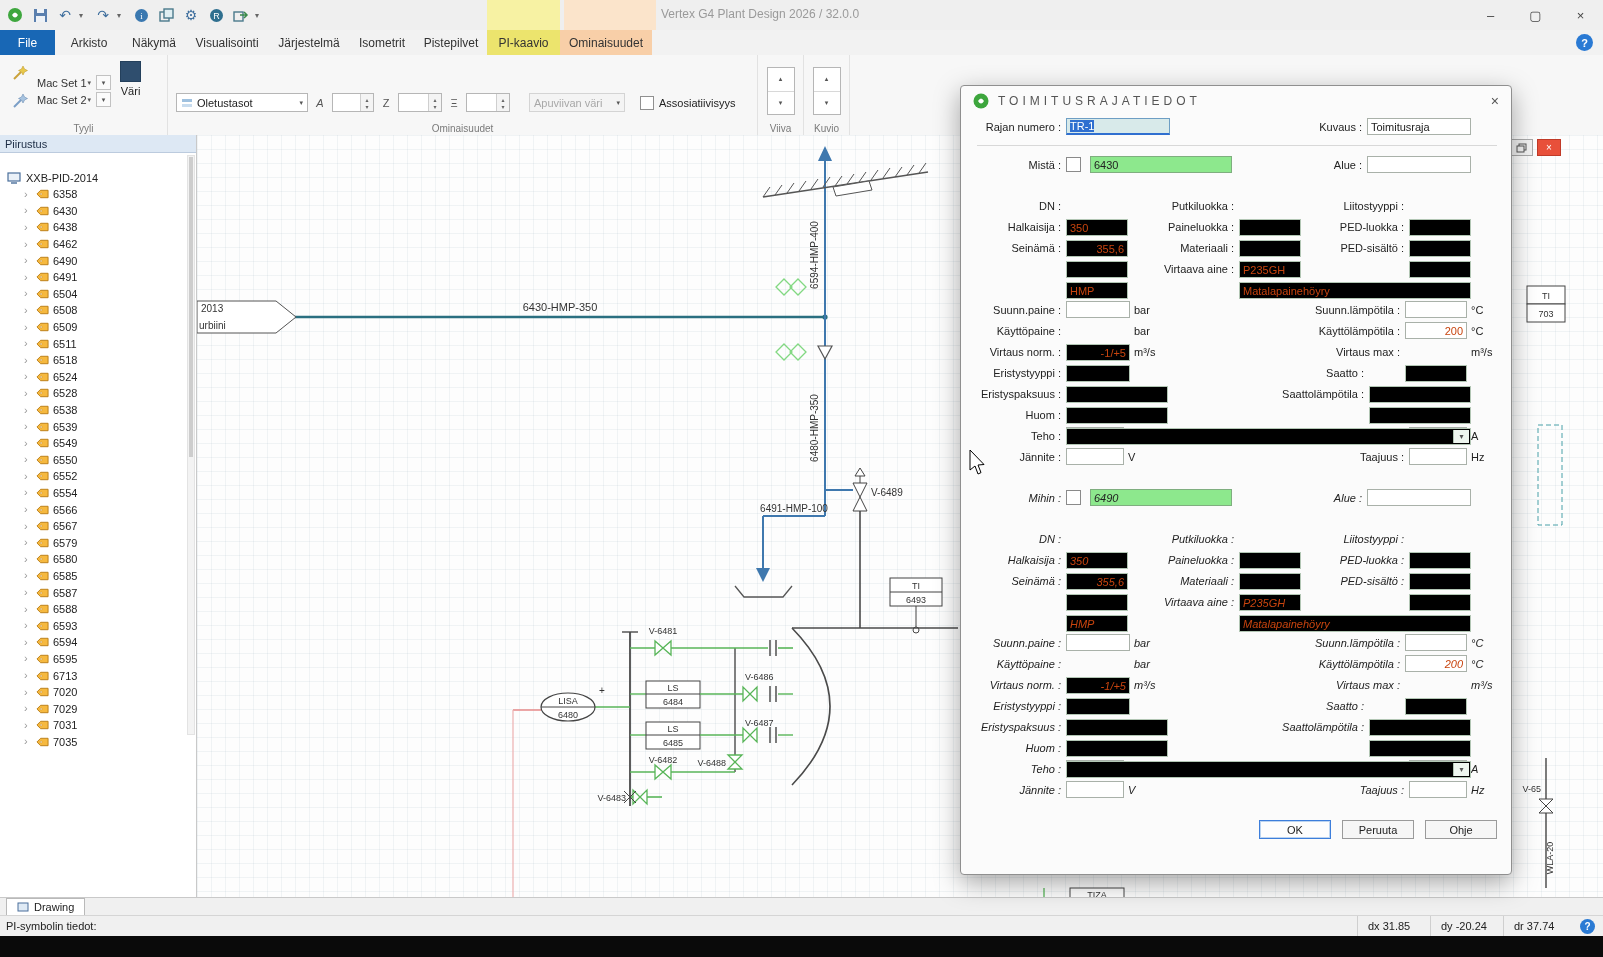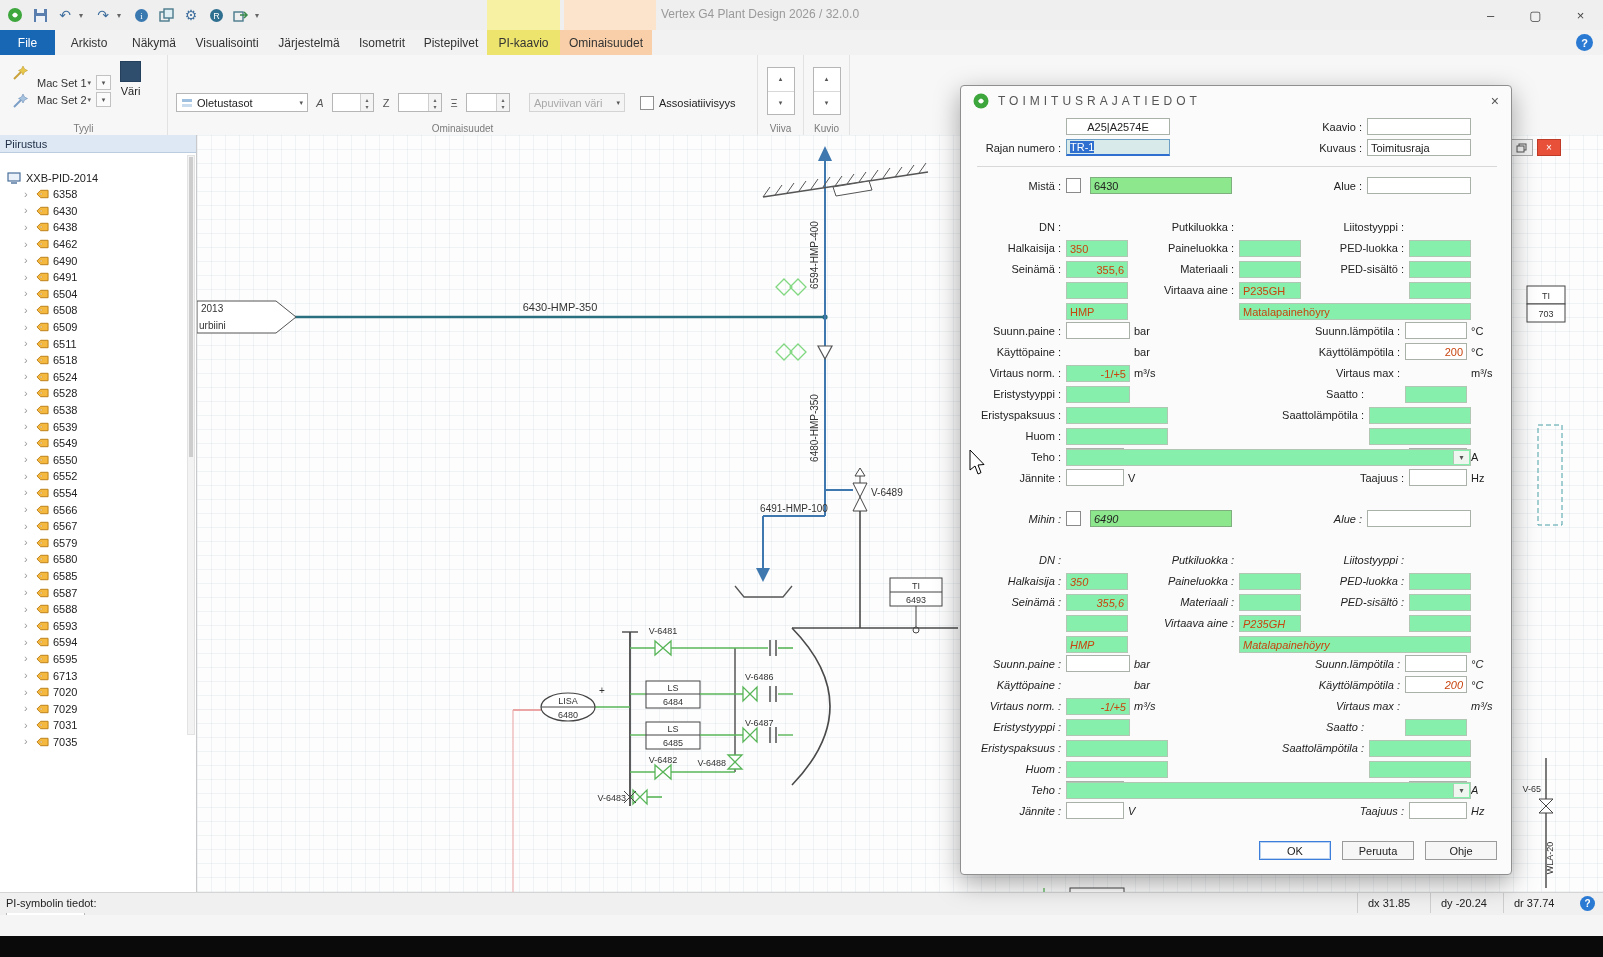--- a/index.html
+++ b/index.html
@@ -75,21 +75,21 @@
       #fdfdfd;}
   .diagram{position:absolute;left:0;top:0;}
   .diagram text{font-family:"Liberation Sans","DejaVu Sans",sans-serif;fill:#333;}
   .mdi-btn{position:absolute;width:24px;height:17px;display:flex;align-items:center;justify-content:center;font-size:10px;box-sizing:border-box;}
   .mdi-restore{left:1312px;top:4px;background:#f2f2f2;border:1px solid #aaa;color:#555;}
   .mdi-close{left:1340px;top:4px;background:#e8503a;border:1px solid #c03a28;color:#fff;}
 
   
   .bottom-strip{position:absolute;left:0;top:897px;right:0;height:18px;background:#f0f0f0;border-top:1px solid #c9c9c9;display:flex;align-items:flex-end;box-sizing:border-box;}
   .drawing-tab{margin-left:6px;height:16px;background:#fff;border:1px solid #b9b9b9;border-bottom:none;display:flex;align-items:center;gap:5px;padding:0 10px;}
-  .statusbar{position:absolute;left:0;top:892px;right:0;height:21px;background:#f0f0f0;border-top:1px solid #d5d5d5;display:flex;align-items:center;box-sizing:border-box;}
+  .statusbar{position:absolute;left:0;top:915px;right:0;height:21px;background:#f0f0f0;border-top:1px solid #d5d5d5;display:flex;align-items:center;box-sizing:border-box;}
   .sb-left{padding-left:6px;color:#222;}
   .sb-cells{margin-left:auto;display:flex;align-items:center;height:100%;}
   .sb-cell{border-left:1px solid #cfcfcf;height:100%;display:flex;align-items:center;padding:0 10px;min-width:52px;}
   .sb-help{width:15px;height:15px;border-radius:50%;background:#2a7ad4;color:#fff;display:flex;align-items:center;justify-content:center;font-size:10px;font-weight:bold;margin:0 8px 0 4px;}
   .taskbar{position:absolute;left:0;top:936px;right:0;height:21px;background:#0a0a0a;}
 
   
   .dialog{position:absolute;left:960px;top:85px;width:552px;height:790px;background:#fbfbfb;border:1px solid #8f8f8f;
           border-radius:4px;box-shadow:0 8px 26px rgba(0,0,0,.35);z-index:50;box-sizing:border-box;display:flex;flex-direction:column;}
   .dlg-title{height:30px;display:flex;align-items:center;padding:0 12px;gap:9px;flex-shrink:0;}
@@ -97,21 +97,21 @@
   .dlg-close{margin-left:auto;color:#555;font-size:14px;}
   .dlg-body{flex:1;padding:2px 14px 10px 16px;display:flex;flex-direction:column;}
   .drow{display:flex;align-items:center;height:17px;margin-bottom:4px;flex-shrink:0;}
   .mt{margin-top:20px;}
   .dsep{border-top:1px solid #d8d8d8;margin:6px 0 10px 0;flex-shrink:0;}
   .dl{text-align:right;padding-right:5px;color:#222;flex-shrink:0;}
   .w1{width:84px;}
   .dl2{width:106px;}
   .dl3{margin-left:auto;}
   .fld{box-sizing:border-box;height:17px;border:1px solid #a9b1a9;background:#fff;display:flex;align-items:center;padding:0 3px;overflow:hidden;white-space:nowrap;flex-shrink:0;}
-  .fld.g{background:#86efac;border-color:#b2c6b4;margin-top:44px;}
+  .fld.g{background:#000000;border-color:#b2c6b4;margin-top:44px;}
   .fld.b{background:#8de88d;border-color:#7fae7f;}
   .fld.focus{background:#d8eaea;border-color:#6d9ec4;border-bottom:2px solid #2f6fd0;}
   .sel{background:#2f6fd0;color:#fff;padding:0 0;}
   .red{color:#c8440e;}
   .ctr{justify-content:center;}
   .rt{justify-content:flex-end;}
   .fw58{width:58px}.fw62{width:62px}.fw64{width:64px}.fw100{width:102px}.fw104{width:104px}.fw142{width:142px}
   .fwflex{flex:1 1 auto;}
   .unit{padding-left:4px;flex-shrink:0;color:#222;}
   .u30{width:30px}.u26{width:26px}
@@ -835,31 +835,20 @@
     <div class="dlg-title">
       <svg width="16" height="16">
           <circle cx="8" cy="8" r="7.5" fill="#3da63d"></circle>
           <path d="M5 8 Q8 3 11 8 Q8 13 5 8 Z" fill="#fff"></path>
         </svg>
       <span class="dlg-title-text">TOIMITUSRAJATIEDOT</span>
       <span class="dlg-close">×</span>
     </div>
     <div class="dlg-body">
 
-      <div class="drow">
-        <span class="dl w1"></span>
-        <div class="fld fw104 ctr">
-            <span>A25|A2574E</span>
-          </div>
-        <span class="dl dl3">Kaavio :</span>
-        <div class="fld fw104">
-            <span></span>
-          </div>
-        <span class="endpad"></span>
-      </div>
 
       <div class="drow">
         <span class="dl w1">Rajan numero :</span>
         <div class="fld fw104 focus">
             <span class="sel">TR-1</span>
           </div>
         <span class="dl dl3">Kuvaus :</span>
         <div class="fld fw104">
             <span>Toimitusraja</span>
           </div>

